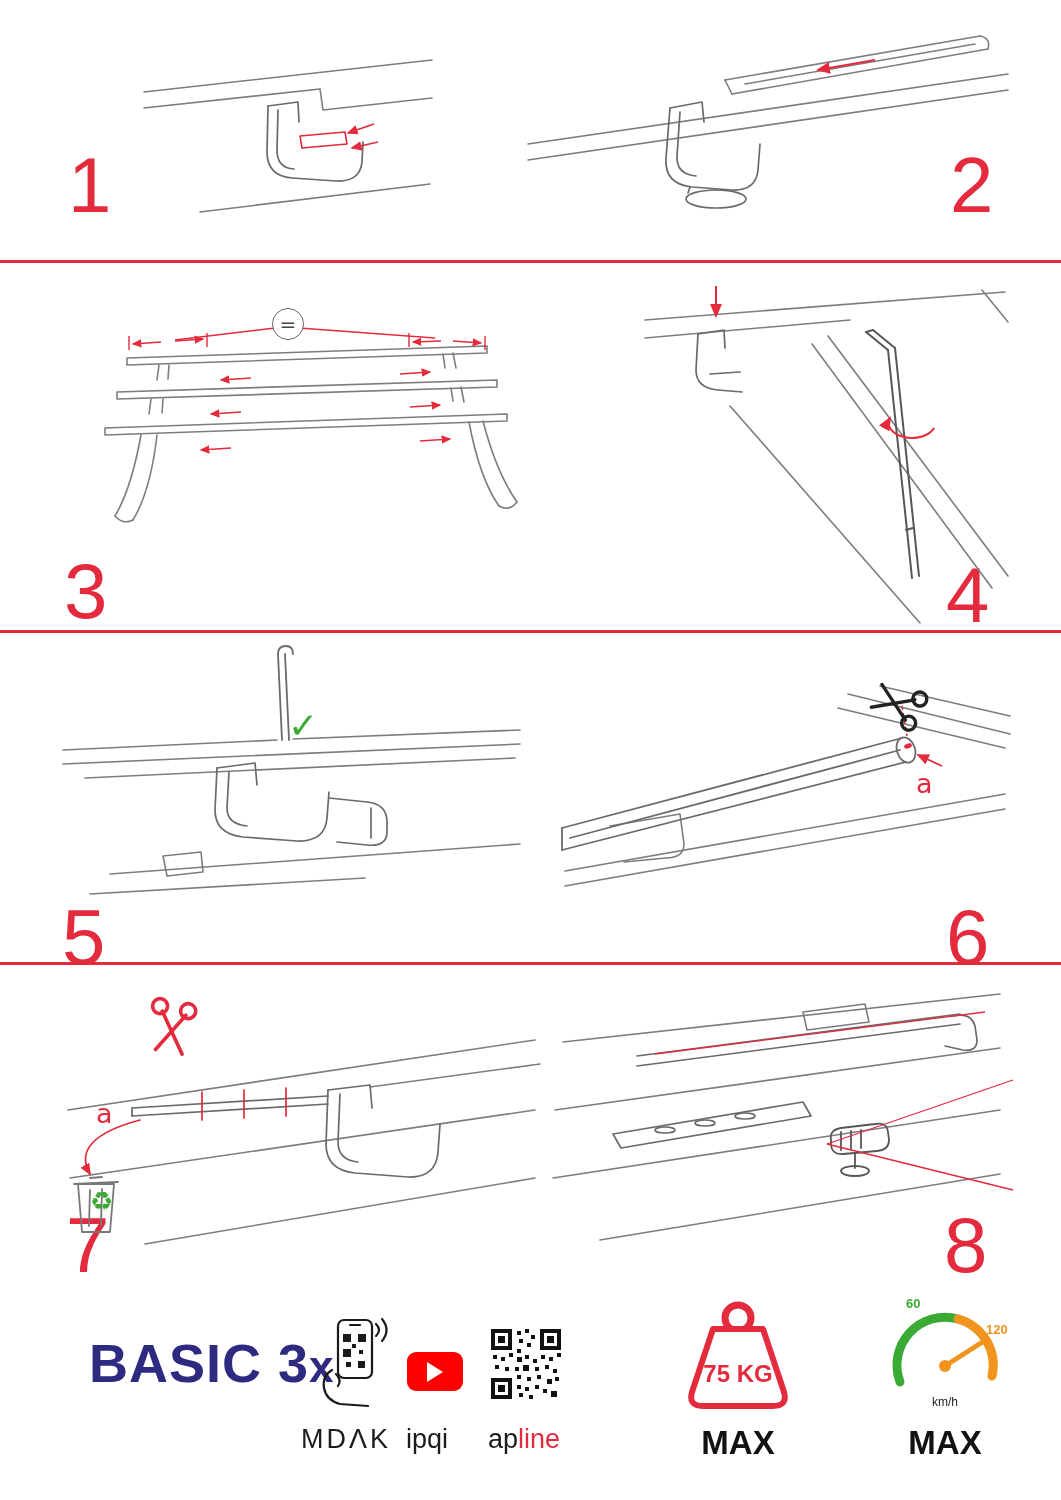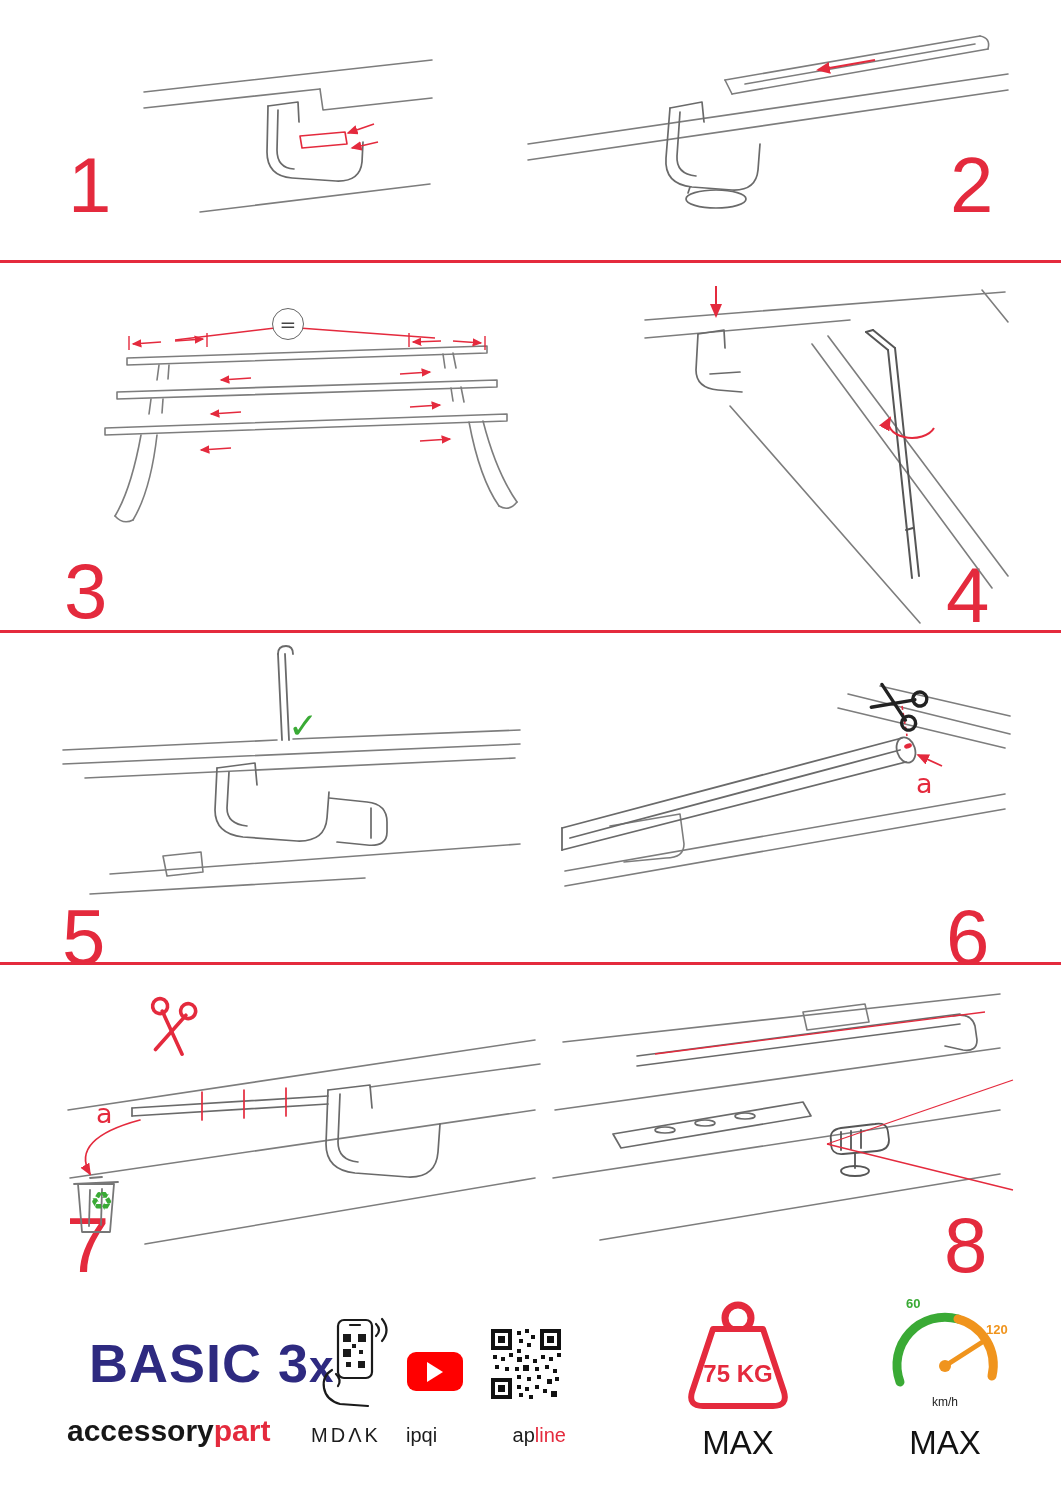--- a/index.html
+++ b/index.html
@@ -20,26 +20,26 @@
   .eq-circle{width:32px;height:32px;border:1.5px solid #666;border-radius:50%;
              display:flex;align-items:center;justify-content:center;
              font-size:20px;color:#444;background:#fff;}
   .check{color:var(--green);font-size:36px;font-weight:bold;}
   .recycle{color:var(--green);font-size:26px;}
   .basic-logo{position:absolute;left:64px;top:1332px;color:var(--navy);
               font-size:54px;font-weight:700;letter-spacing:1px;margin-left:25px;}
   .basic-logo .x{font-size:44px;}
   .brandline{position:absolute;left:67px;top:1414px;font-size:30px;font-weight:700;color:#171717;}
   .red-text{color:var(--red);}
-  .partner{position:absolute;font-size:20px;color:#1c1c1c;}
+  .partner{position:absolute;font-size:27px;color:#1c1c1c;}
   .yt{position:absolute;left:407px;top:1352px;width:56px;height:39px;background:#ff0000;
       border-radius:9px;display:flex;align-items:center;justify-content:center;}
   .yt-play{width:0;height:0;border-left:16px solid #fff;
            border-top:10px solid transparent;border-bottom:10px solid transparent;}
-  .max-label{position:absolute;font-size:33px;font-weight:400;color:#121212;text-align:center;}
+  .max-label{position:absolute;font-size:33px;font-weight:700;color:#121212;text-align:center;}
 </style>
 </head>
 <body>
 
 <div class="page">
 
   <div class="step-num" style="left:68px;top:146px">1</div>
   <div class="step-num" style="left:950px;top:146px">2</div>
   <div class="step-num" style="left:64px;top:552px">3</div>
   <div class="step-num" style="left:946px;top:556px">4</div>
@@ -310,23 +310,20 @@
     </g>
     <g fill="none" stroke="#e42a3d" stroke-width="1.3">
       <path d="M110,72 L440,30"></path>
       <path d="M282,162 L468,98"></path>
       <path d="M282,162 L468,208"></path>
     </g>
   </svg>
 
   <div class="basic-logo">
     <span>BASIC 3</span><span class="x">x</span>
-  </div>
-  <div class="brandline">
-    <span>accessory</span><span class="red-text">part</span>
   </div>
 
   <svg class="ill" style="left:312px;top:1316px" width="84" height="92" viewBox="0 0 84 92">
     <g fill="none" stroke="#1a1a1a" stroke-width="2.2" stroke-linecap="round" stroke-linejoin="round">
       <rect x="26" y="4" width="34" height="58" rx="6"></rect>
       <path d="M38,9 L48,9"></path>
       <path d="M64,8 Q70,14 64,20"></path>
       <path d="M70,3 Q79,14 70,25"></path>
       <path d="M20,54 Q10,60 12,72 Q14,84 28,88 L56,90"></path>
       <path d="M24,58 Q30,64 26,70"></path>
@@ -386,21 +383,21 @@
         <rect x="66" y="50" width="4" height="4"></rect>
       <rect x="28" y="58" width="4" height="4"></rect>
         <rect x="36" y="60" width="4" height="4"></rect>
         <rect x="46" y="58" width="4" height="4"></rect>
       <rect x="54" y="62" width="4" height="4"></rect>
         <rect x="62" y="64" width="6" height="6"></rect>
         <rect x="30" y="66" width="4" height="4"></rect>
       <rect x="40" y="68" width="4" height="4"></rect>
     </g>
   </svg>
-  <div class="partner" style="left:488px;top:1424px;width:78px;text-align:right;font-weight:500">
+  <div class="partner" style="left:488px;top:1424px;width:78px;text-align:left;font-weight:500">
     <span>ap</span><span class="red-text">line</span>
   </div>
 
   <svg class="ill" style="left:673px;top:1298px" width="130" height="122" viewBox="0 0 130 122">
     <circle cx="65" cy="20" r="13" fill="none" stroke="#e42a3d" stroke-width="7"></circle>
     <path d="M40,31 L90,31 L111,94 Q115,108 100,108 L30,108 Q15,108 19,94 Z" fill="#fff" stroke="#e42a3d" stroke-width="6" stroke-linejoin="round"></path>
     <text x="65" y="84" text-anchor="middle" font-size="24" font-weight="bold" fill="#e42a3d" font-family="Liberation Sans, sans-serif">75 KG</text>
   </svg>
   <div class="max-label" style="left:665px;top:1424px;width:146px">MAX</div>
 

